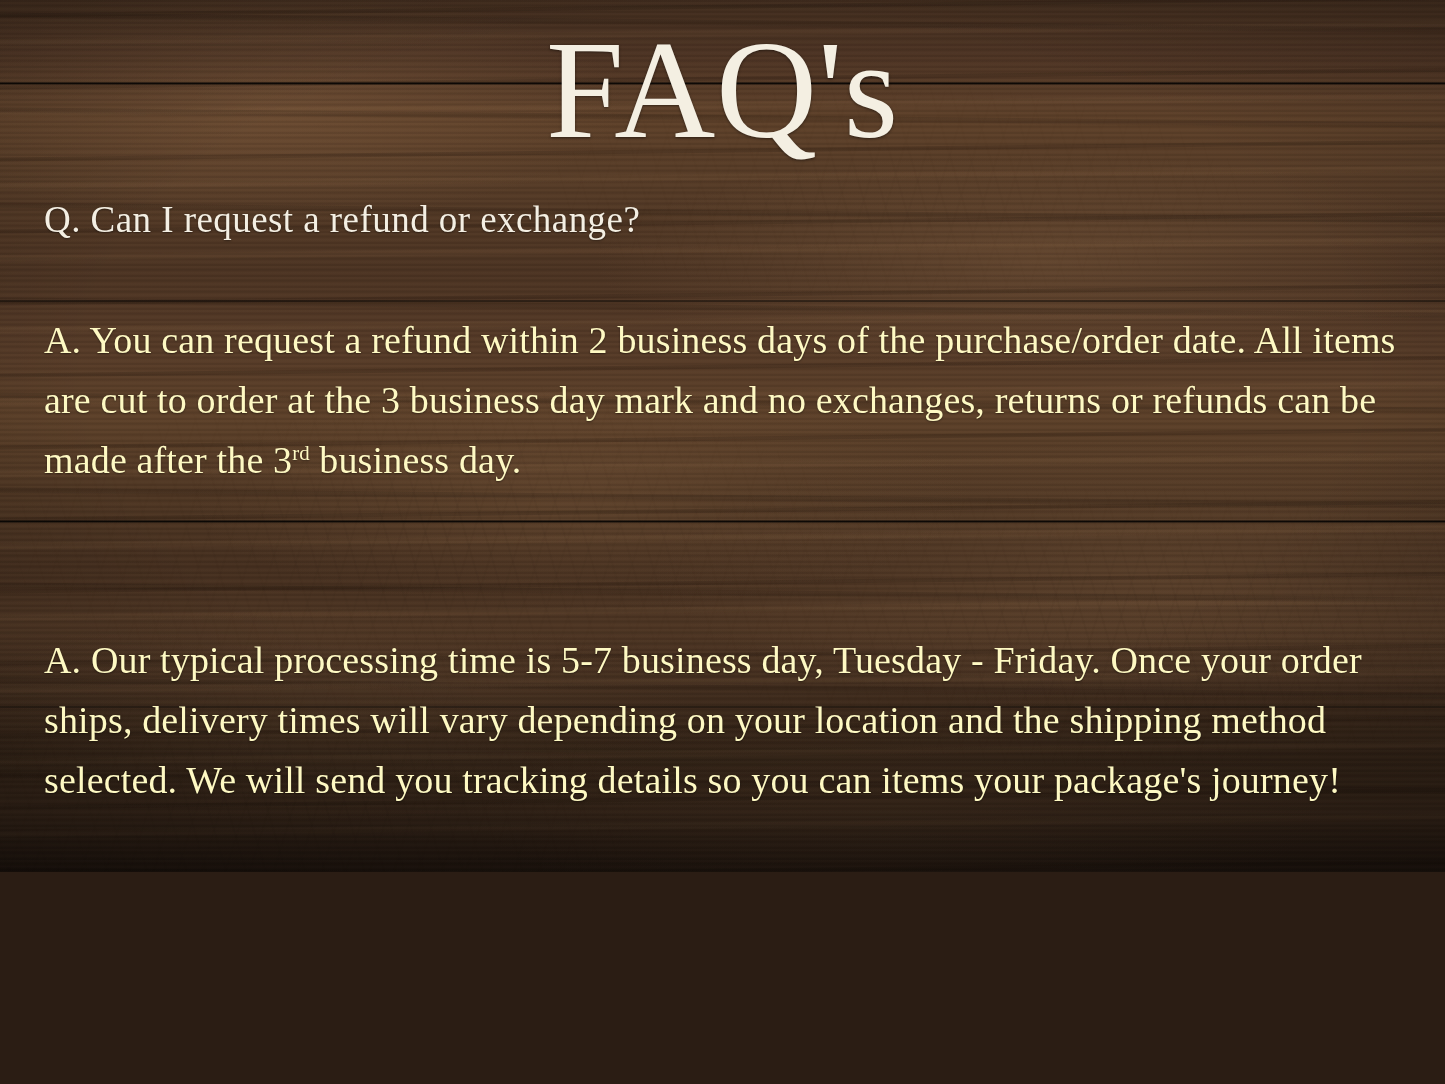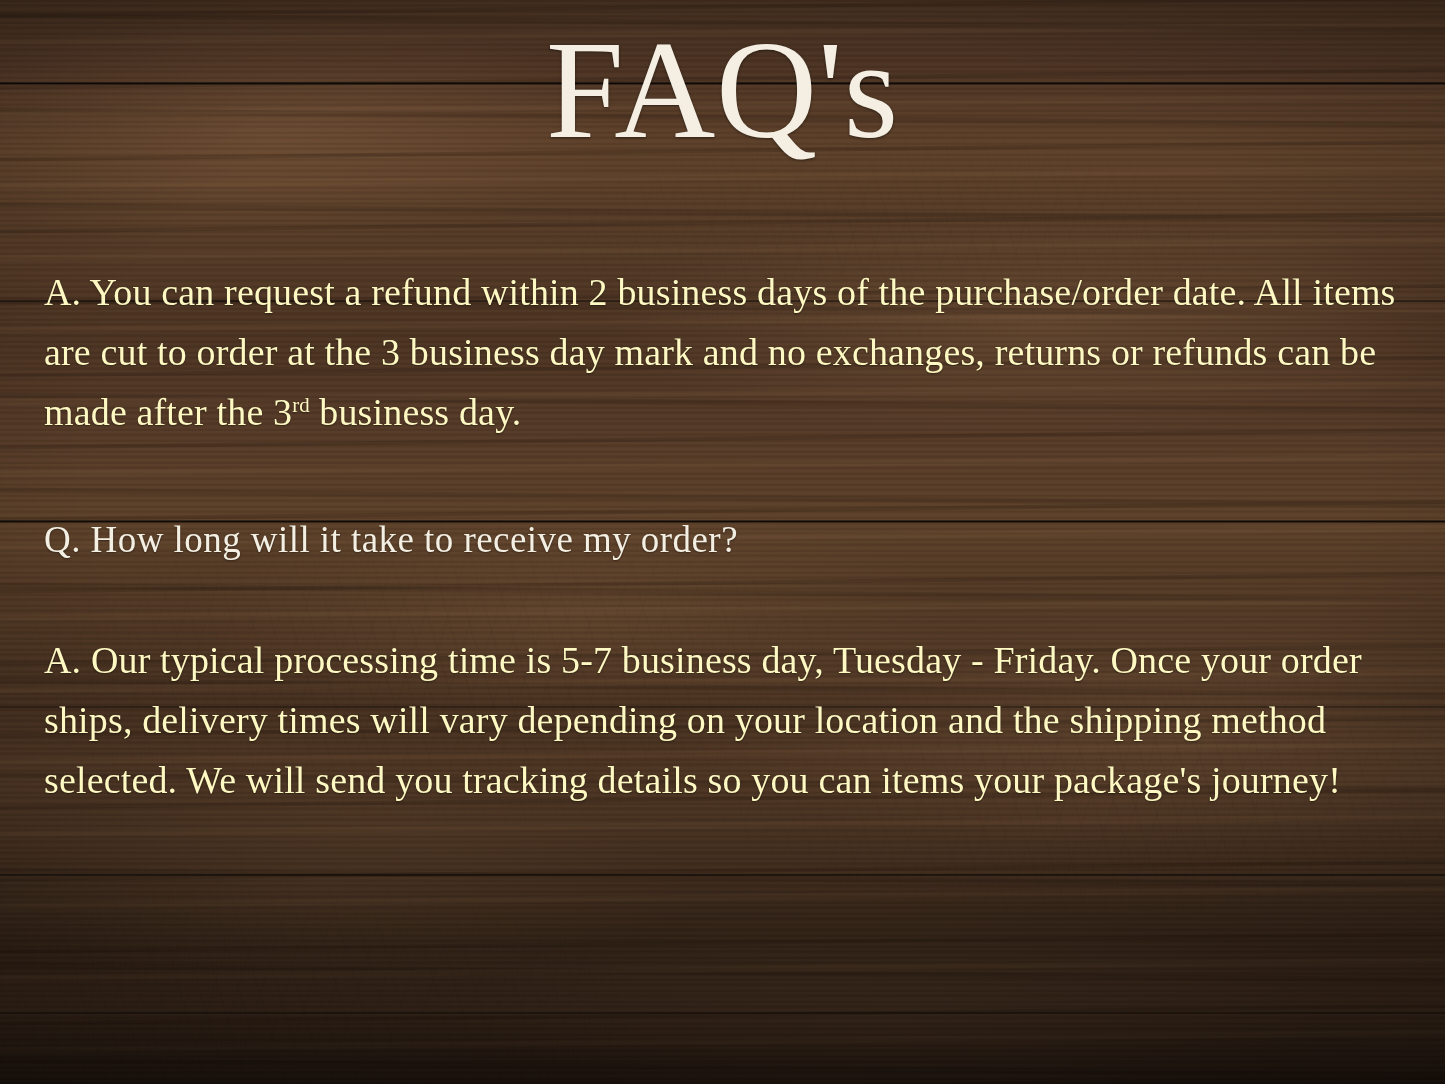--- a/index.html
+++ b/index.html
@@ -8,21 +8,21 @@
   html, body {
     width:1445px;
     height:1084px;
     overflow:hidden;
     background:#2b1d14;
   }
 
   #page {
     position:relative;
     width:1445px;
-    height:1084px;
+    height:872px;
     overflow:hidden;
     font-family:"Liberation Serif", serif;
   }
 
   
   .wood-base {
     position:absolute;
     inset:0;
     background:
       
@@ -221,34 +221,34 @@
 
   <div class="wood-vignette"></div>
 
   <div class="content">
 
     <h1 class="faq-title">FAQ's</h1>
 
     <div class="faq-body">
 
       <div class="faq-item">
+        <div class="q-line">Q. Can I request a refund or exchange?</div>
 
         <div class="gap-q-to-a"></div>
 
         <div class="a-block">
           <span>A. You can request a refund within 2 business days of the purchase/order</span>
           <span>date. All items are cut to order at the 3 business day mark and no</span>
           <span>exchanges, returns or refunds can be made after the 3</span><sup>rd</sup><span> business day.</span>
         </div>
       </div>
 
       <div class="gap-a-to-q"></div>
 
       <div class="faq-item">
-        <div class="q-line">Q. How long will it take to receive my order?</div>
 
         <div class="gap-q-to-a"></div>
 
         <div class="a-block">
           <span>A. Our typical processing time is 5-7 business day, Tuesday - Friday. Once</span>
           <span>your order ships, delivery times will vary depending on your location and</span>
           <span>the shipping method selected. We will send you tracking details so you can</span>
           <span>items your package's journey!</span>
         </div>
       </div>

